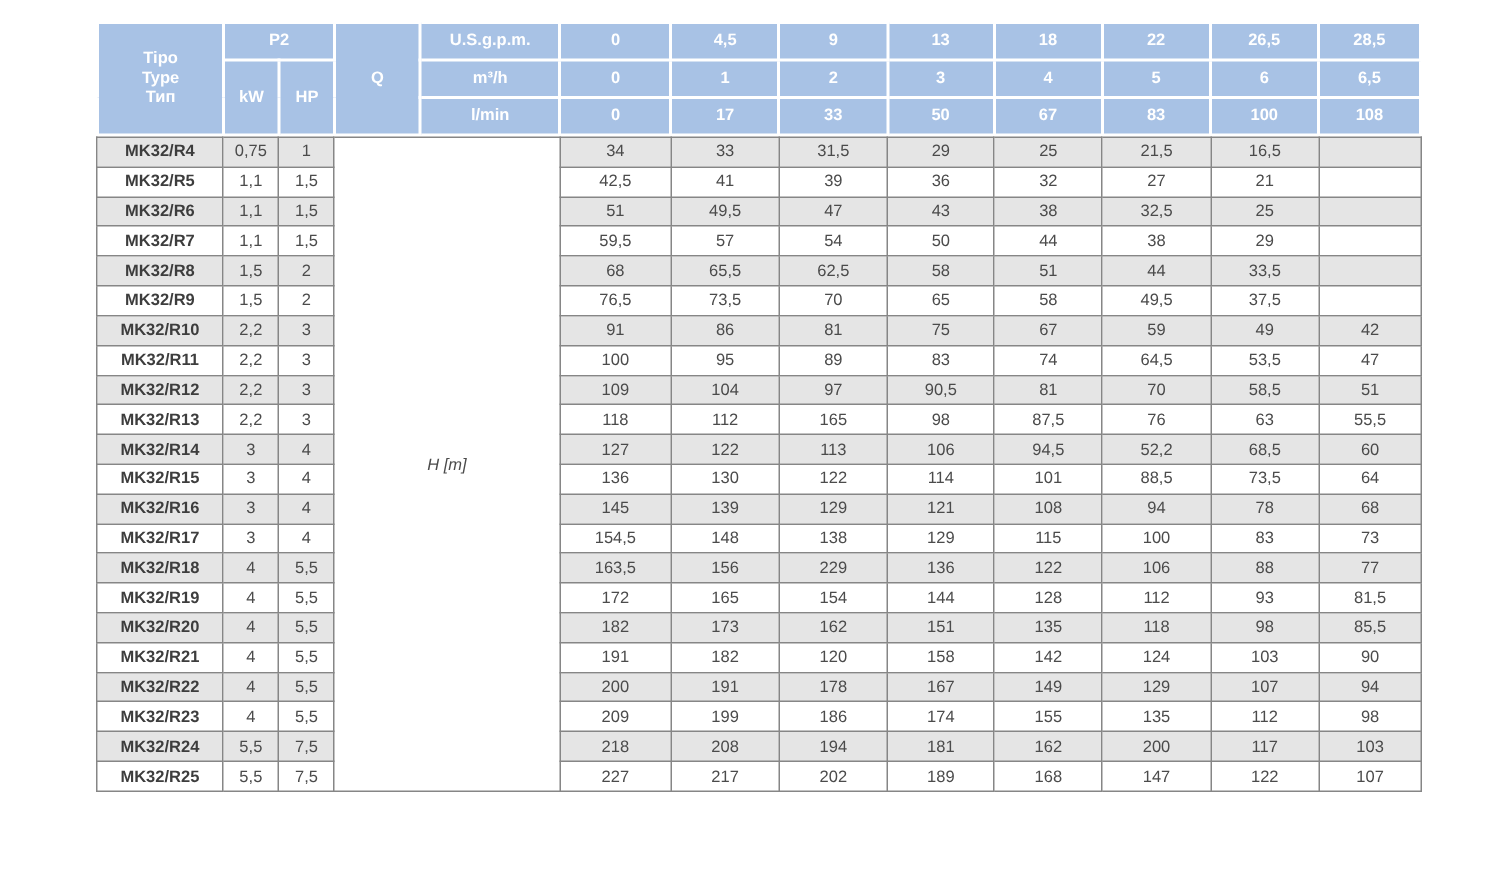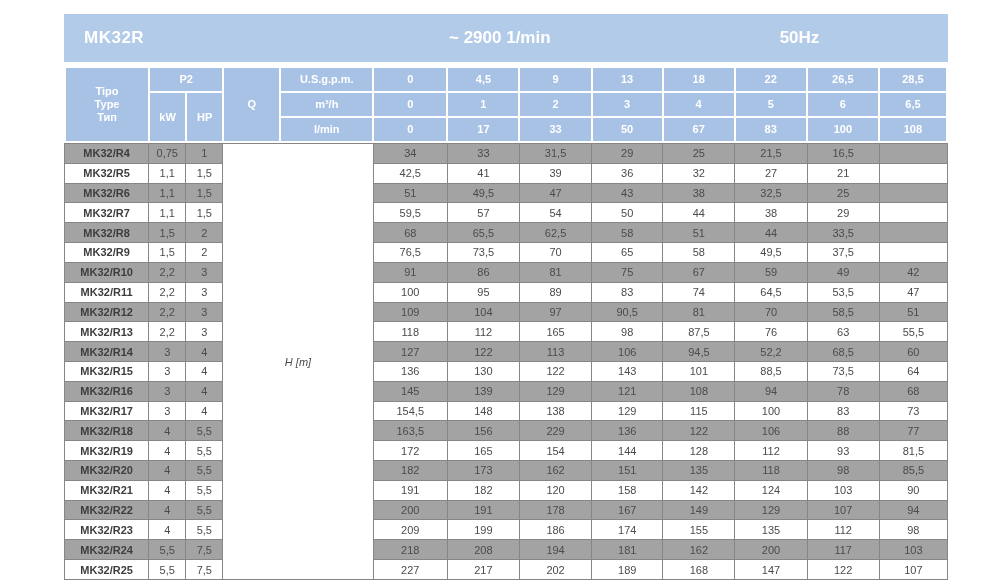--- a/index.html
+++ b/index.html
@@ -32,34 +32,29 @@
 
   
   .data-table {
     width:884px; height:437px; table-layout:fixed; border-collapse:collapse;
     font-size:11px; color:#4b4b4b;
   }
   .data-table td, .data-table th {
     border:1px solid #868686; text-align:center; vertical-align:middle;
     padding:0; font-weight:normal; overflow:hidden; white-space:nowrap;
   }
-  .data-table tr.tint { background:#a3a3a3; }
+  .data-table tr.tint { background:#e5e5e5; }
   .data-table th.model { font-weight:bold; color:#3d3d3d; }
   .data-table td.merged { background:#ffffff;font-style:italic; }
 </style>
 </head>
 <body>
 
 <div class="page">
 
-  <div class="title-bar">
-    <span class="tb-model">MK32R</span>
-    <span class="tb-speed">~ 2900 1/min</span>
-    <span class="tb-freq">50Hz</span>
-  </div>
 
   <table class="head-table">
     <colgroup>
       <col style="width:84px">
         <col style="width:37px">
         <col style="width:37px">
       <col style="width:57px">
         <col style="width:93px">
       <col style="width:74px">
         <col style="width:72px">
@@ -276,21 +271,21 @@
           <td>68,5</td>
           <td>60</td>
         </tr>
         <tr>
           <th class="model">MK32/R15</th>
           <td>3</td>
           <td>4</td>
           <td>136</td>
           <td>130</td>
           <td>122</td>
-          <td>143</td>
+          <td>114</td>
           <td>101</td>
           <td>88,5</td>
           <td>73,5</td>
           <td>64</td>
         </tr>
         <tr class="tint">
           <th class="model">MK32/R16</th>
           <td>3</td>
           <td>4</td>
           <td>145</td>

